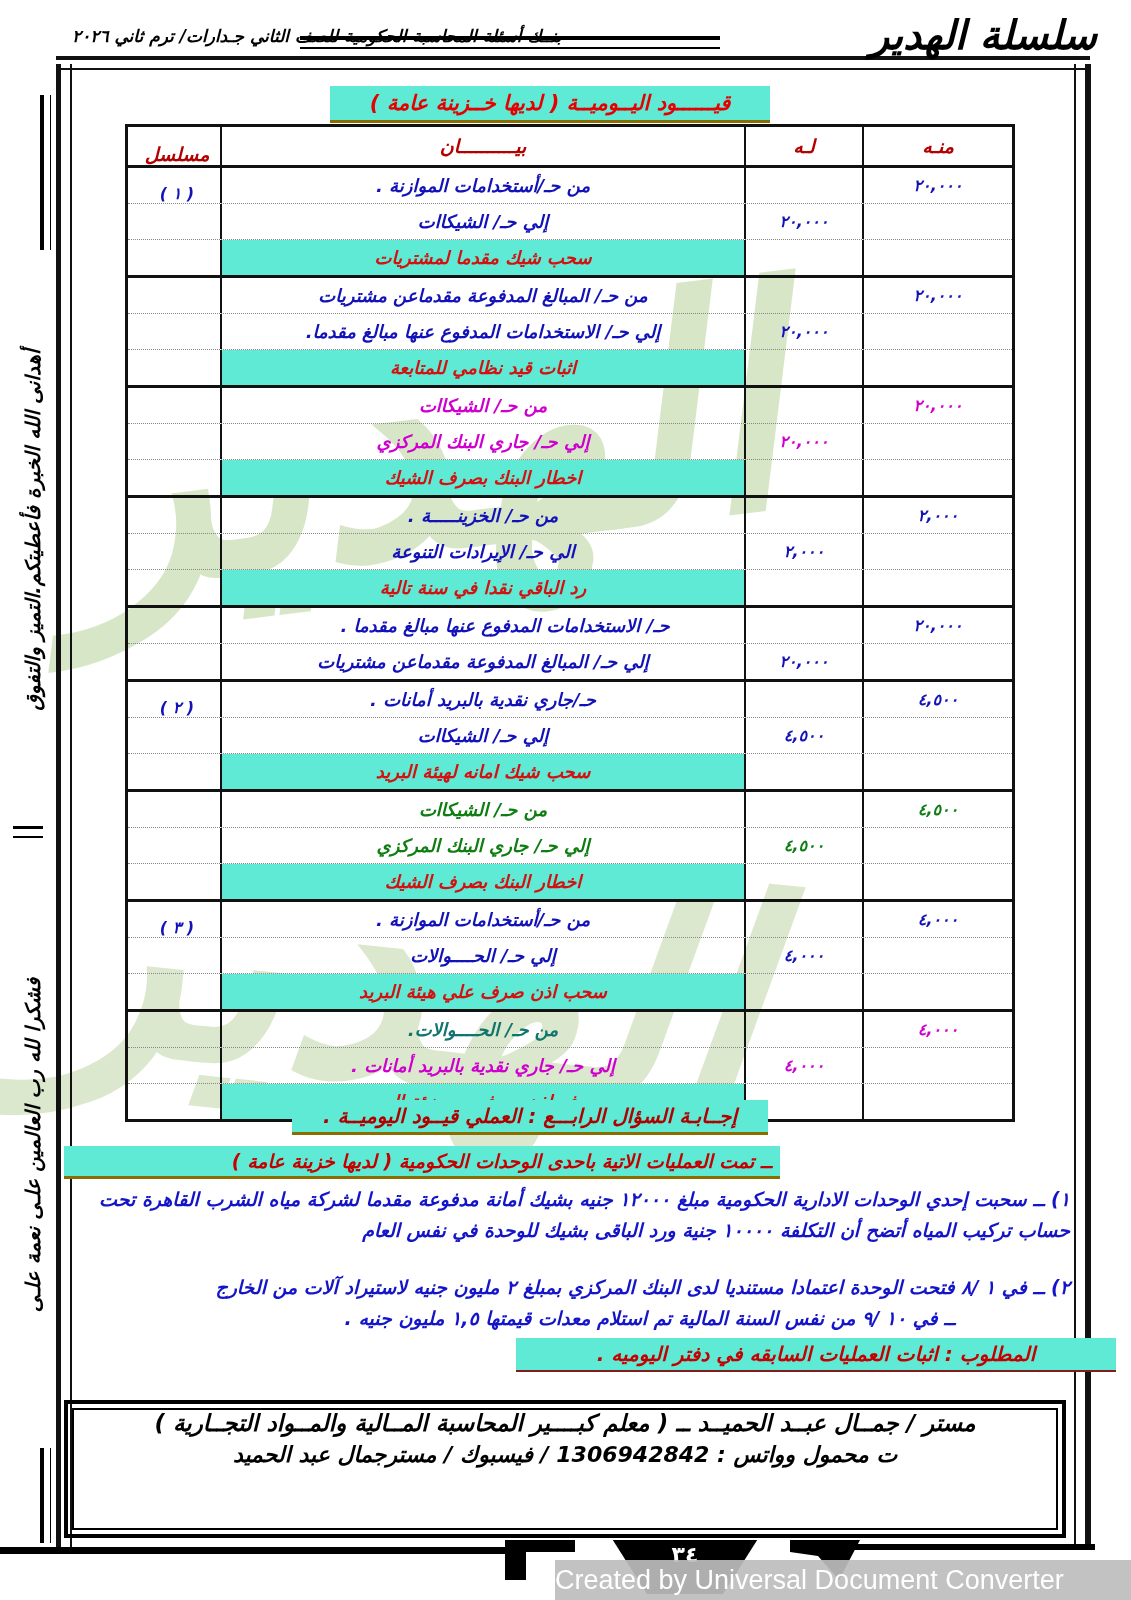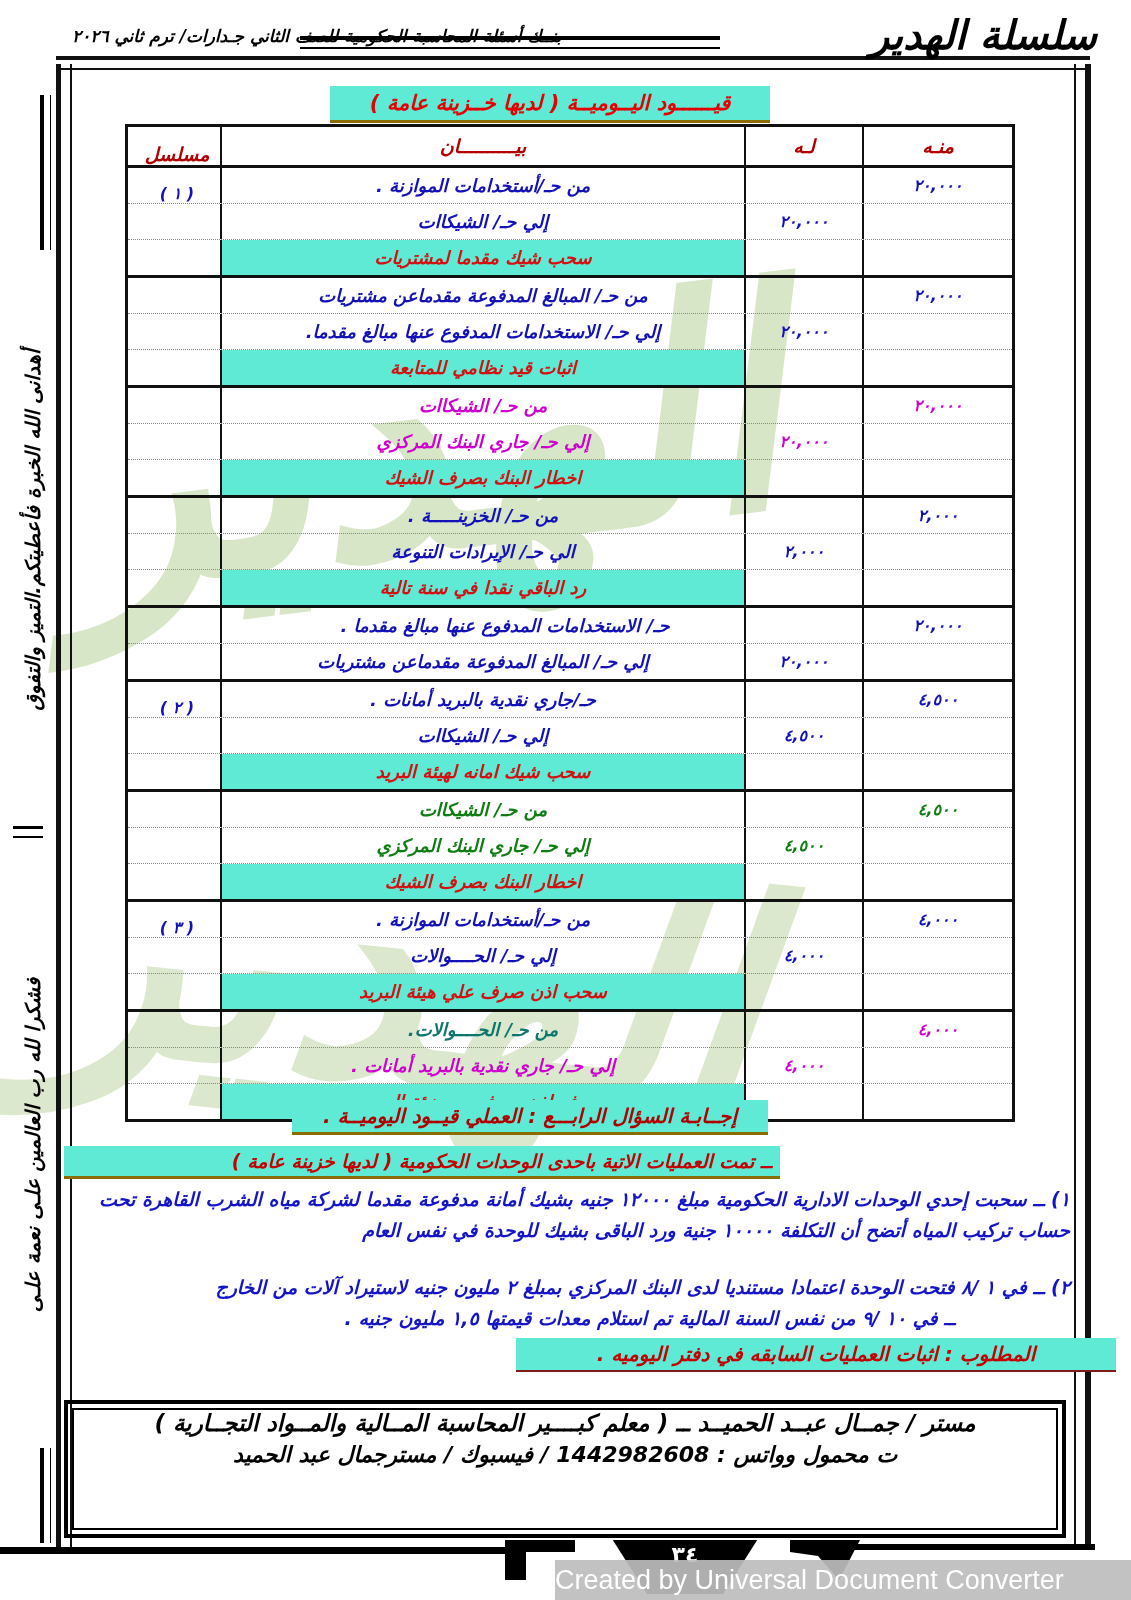--- a/index.html
+++ b/index.html
@@ -284,21 +284,21 @@
   <div class="abs band intro-line">ــ تمت العمليات الاتية باحدى الوحدات الحكومية ( لديها خزينة عامة )</div>
   <div class="abs band answer-heading">إجــابـة السؤال الرابـــع : العملي قيــود اليوميــة .</div>
   <div class="abs q-par q1">١) ــ سحبت إحدي الوحدات الادارية الحكومية مبلغ  ١٢٠٠٠ جنيه بشيك أمانة مدفوعة مقدما لشركة مياه الشرب القاهرة تحت حساب تركيب المياه أتضح أن التكلفة   ١٠٠٠٠ جنية ورد الباقى بشيك للوحدة في نفس العام</div>
   <div class="abs q-par q2a">٢) ــ في ١ /٨ فتحت الوحدة اعتمادا مستنديا لدى البنك المركزي بمبلغ ٢ مليون جنيه لاستيراد آلات من الخارج</div>
   <div class="abs q-par q2b">ــ في ١٠ /٩ من نفس السنة المالية تم استلام معدات قيمتها  ١,٥  مليون جنيه .</div>
   <div class="abs band required-line">المطلوب : اثبات العمليات السابقه في دفتر اليوميه .</div>
 
   <div class="abs footer-box">
     <div class="footer-inner">
       <div class="footer-line1">مستر / جمــال عبــد الحميــد  ــ  ( معلم كبــــير المحاسبة المــالية والمــواد التجــارية )</div>
-      <div class="footer-line2">ت محمول  وواتس :  1442982608   /   فيسبوك / مسترجمال عبد الحميد</div>
+      <div class="footer-line2">ت محمول  وواتس :  1306942842   /   فيسبوك / مسترجمال عبد الحميد</div>
     </div>
   </div>
 
   <div class="abs bottom-bar-l"></div>
   <div class="abs bottom-bar-r"></div>
   <div class="abs badge-wing-l"></div>
   <div class="abs badge-wing-r"></div>
   <div class="abs page-badge">٣٤</div>
   <div class="abs udc-band">Created by Universal Document Converter</div>
 

